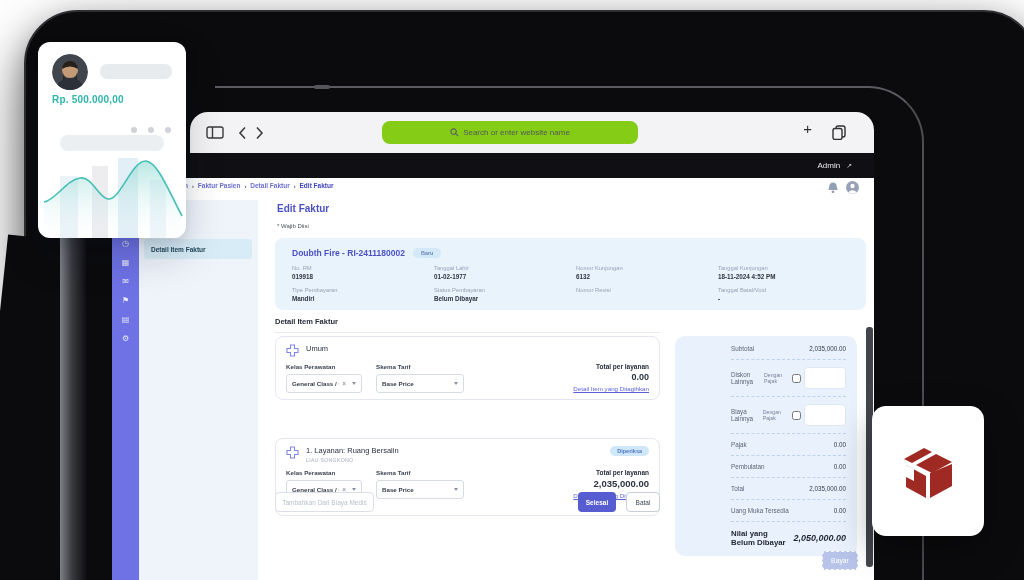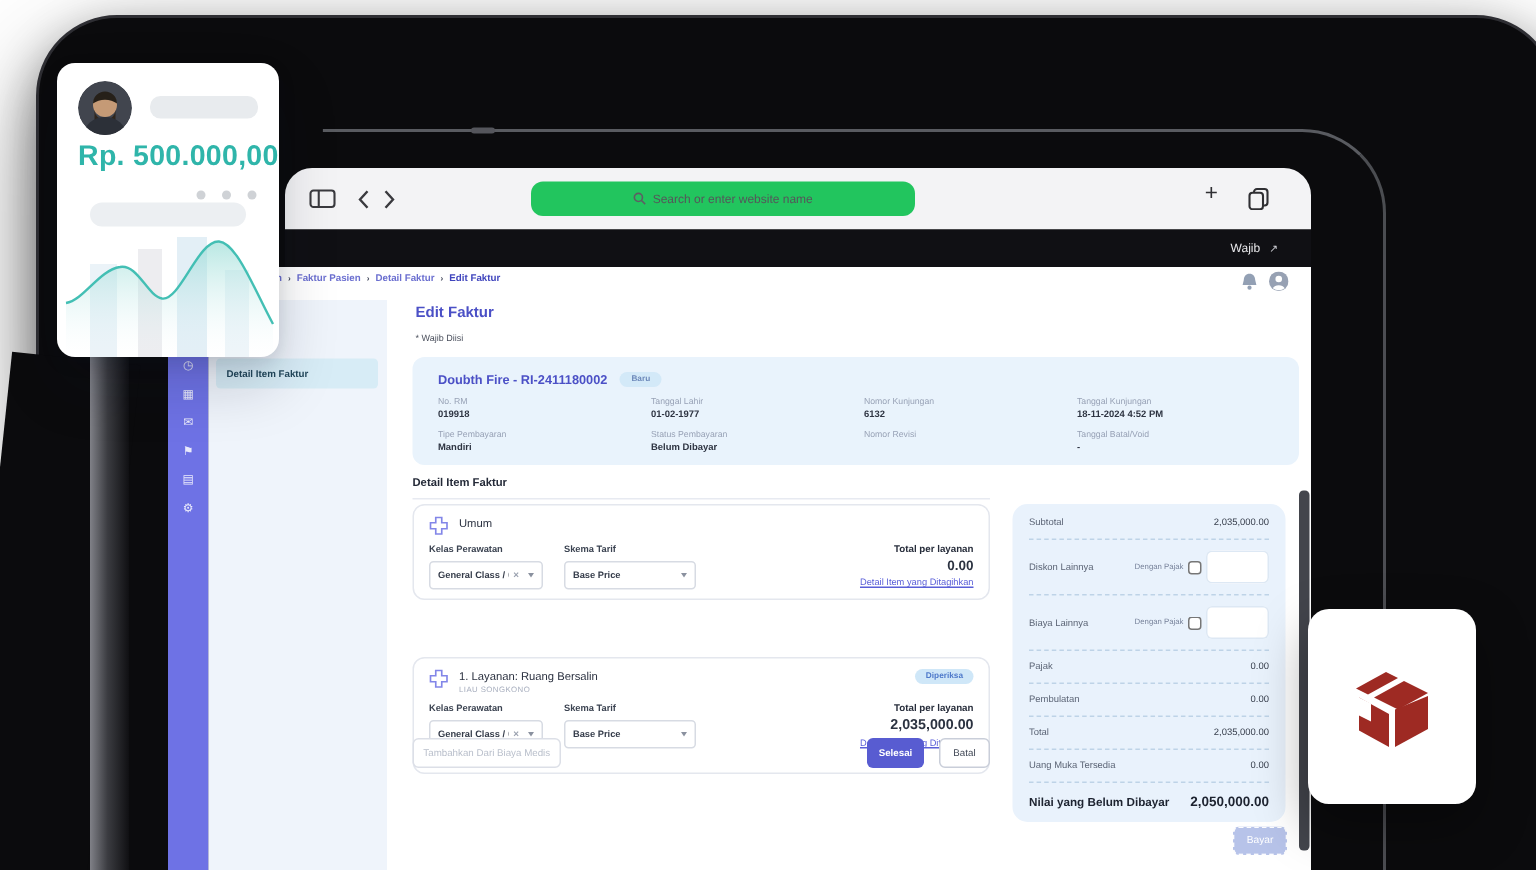--- a/index.html
+++ b/index.html
@@ -19,21 +19,21 @@
     border-top:2px solid rgba(168,171,179,.5);border-right:2px solid rgba(140,143,150,.5);
     border-radius:0 56px 0 0;}
   .tablet-camera{left:314px;top:85px;width:16px;height:4px;border-radius:2px;background:#55565c;z-index:2;}
 
   
   .toolbar{left:190px;top:112px;width:684px;height:41px;background:#f3f3f5;
     border-radius:18px 18px 0 0;z-index:3;display:flex;align-items:center;}
   .tb-ico{display:inline-flex;align-items:center;justify-content:center;color:#3a3a3f;}
   .tb-sidebar{margin-left:16px;}
   .tb-back{margin-left:14px;} .tb-fwd{margin-left:8px;}
-  .search-pill{position:absolute;left:164px;top:9px;width:256px;height:23px;background:#22c55e;
+  .search-pill{position:absolute;left:192px;top:9px;width:256px;height:23px;background:#84cc16;
     border-radius:8px;display:flex;align-items:center;justify-content:center;gap:4px;
     font-size:8px;color:#55565a;}
   .tb-plus{position:absolute;right:62px;font-size:15px;color:#2f2f33;font-weight:400;top:8px;}
   .tb-copy{position:absolute;right:28px;top:13px;}
 
   
   .adminbar{left:190px;top:153px;width:684px;height:25px;background:#101014;z-index:3;
     display:flex;align-items:center;justify-content:flex-end;}
   .adminbar .user{color:#e9e9ec;font-size:8px;margin-right:6px;}
   .adminbar .arrow{color:#cfd0d6;font-size:7px;margin-right:22px;}
@@ -108,39 +108,39 @@
   .actions{left:275px;top:492px;width:385px;z-index:5;display:flex;align-items:center;}
   .btn{border-radius:4px;font-size:6.5px;display:inline-flex;align-items:center;justify-content:center;
     box-sizing:border-box;height:20px;cursor:pointer;}
   .btn-add{width:99px;border:1px solid #dcdfe7;color:#b9bfcb;background:#fff;}
   .btn-selesai{width:38px;background:#585cd1;color:#fff;font-weight:bold;margin-left:auto;}
   .btn-batal{width:34px;border:1px solid #c9ced9;color:#3f4654;background:#fff;margin-left:10px;}
 
   
   .summary-card{left:675px;top:336px;width:182px;background:#e9f2fc;border-radius:10px;z-index:5;
     box-sizing:border-box;padding:2px 11px;}
-  .sum-row{display:flex;align-items:center;border-top:1px dashed #bed3e7;padding:7px 0;}
+  .sum-row{display:flex;align-items:center;border-top:1px dashed #bed3e7;padding:7px 0;margin-left:45px;}
   .sum-row:first-child{border-top:none;}
   .sum-label{font-size:6.3px;color:#5b6475;}
   .sum-value{margin-left:auto;font-size:6.3px;color:#39404e;}
   .sum-tax{margin-left:auto;font-size:5.2px;color:#77829a;}
   .sum-check{width:9px;height:9px;margin:0 3px 0 3px;accent-color:#fff;}
   .sum-input{width:38px;height:20px;border:none;border-radius:4px;background:#fff;box-shadow:0 0 0 1px #dde8f4 inset;}
   .sum-final .sum-label{font-size:7.8px;font-weight:bold;color:#1d2330;}
-  .sum-final .sum-value{font-size:9px;font-weight:bold;color:#1d2330;}
+  .sum-final .sum-value{font-size:9px;font-weight:bold;color:#1d2330;font-style:italic;}
   .btn-bayar{left:822px;top:551px;width:36px;height:19px;z-index:5;background:#b7c3e9;
     border:1px dashed rgba(255,255,255,.95);border-radius:4px;color:#fff;font-size:6.8px;
     display:flex;align-items:center;justify-content:center;box-sizing:border-box;}
 
   
   .stat-card{left:38px;top:42px;width:148px;height:196px;background:#fff;border-radius:12px;
     z-index:9;box-shadow:0 18px 40px rgba(10,15,35,.18),0 4px 12px rgba(10,15,35,.1);}
   .avatar{position:absolute;left:14px;top:12px;width:36px;height:36px;border-radius:50%;overflow:hidden;}
   .stat-pill1{position:absolute;left:62px;top:22px;width:72px;height:15px;border-radius:7px;background:#e8ebee;}
-  .stat-amount{position:absolute;left:14px;top:52px;font-size:19px;font-weight:bold;color:#2fb5aa;letter-spacing:.2px;}
+  .stat-amount{position:absolute;left:14px;top:52px;font-size:10px;font-weight:bold;color:#2fb5aa;letter-spacing:.2px;}
   .stat-dots{position:absolute;left:93px;top:85px;display:flex;gap:11px;}
   .stat-dots i{width:6px;height:6px;border-radius:50%;background:#cfd2d6;}
   .stat-pill2{position:absolute;left:22px;top:93px;width:104px;height:16px;border-radius:8px;background:#eceff2;}
   .stat-wave{position:absolute;left:2px;top:108px;}
 
   
   .logo-card{left:872px;top:406px;width:112px;height:130px;background:#fff;border-radius:14px;z-index:8;
     box-shadow:0 14px 34px rgba(0,0,0,.35);display:flex;align-items:center;justify-content:center;}
 </style>
 </head>
@@ -181,21 +181,21 @@
     <span class="tb-plus">+</span>
     <span class="tb-copy">
       <svg width="14" height="15" viewBox="0 0 14 15">
           <rect x="4" y="1" width="9" height="11" rx="2" fill="none" stroke="#2f2f33" stroke-width="1.4"></rect>
           <rect x="1" y="3.5" width="9" height="11" rx="2" fill="#f3f3f5" stroke="#2f2f33" stroke-width="1.4"></rect>
         </svg>
     </span>
   </div>
 
   <div class="abs adminbar">
-    <span class="user">Wajib</span>
+    <span class="user">Admin</span>
     <span class="arrow">↗</span>
   </div>
 
   <div class="abs app-bg"></div>
   <div class="abs purple-bar">
     <span class="sb-glyph">◷</span>
     <span class="sb-glyph">▦</span>
     <span class="sb-glyph">✉</span>
     <span class="sb-glyph">⚑</span>
     <span class="sb-glyph">▤</span>

